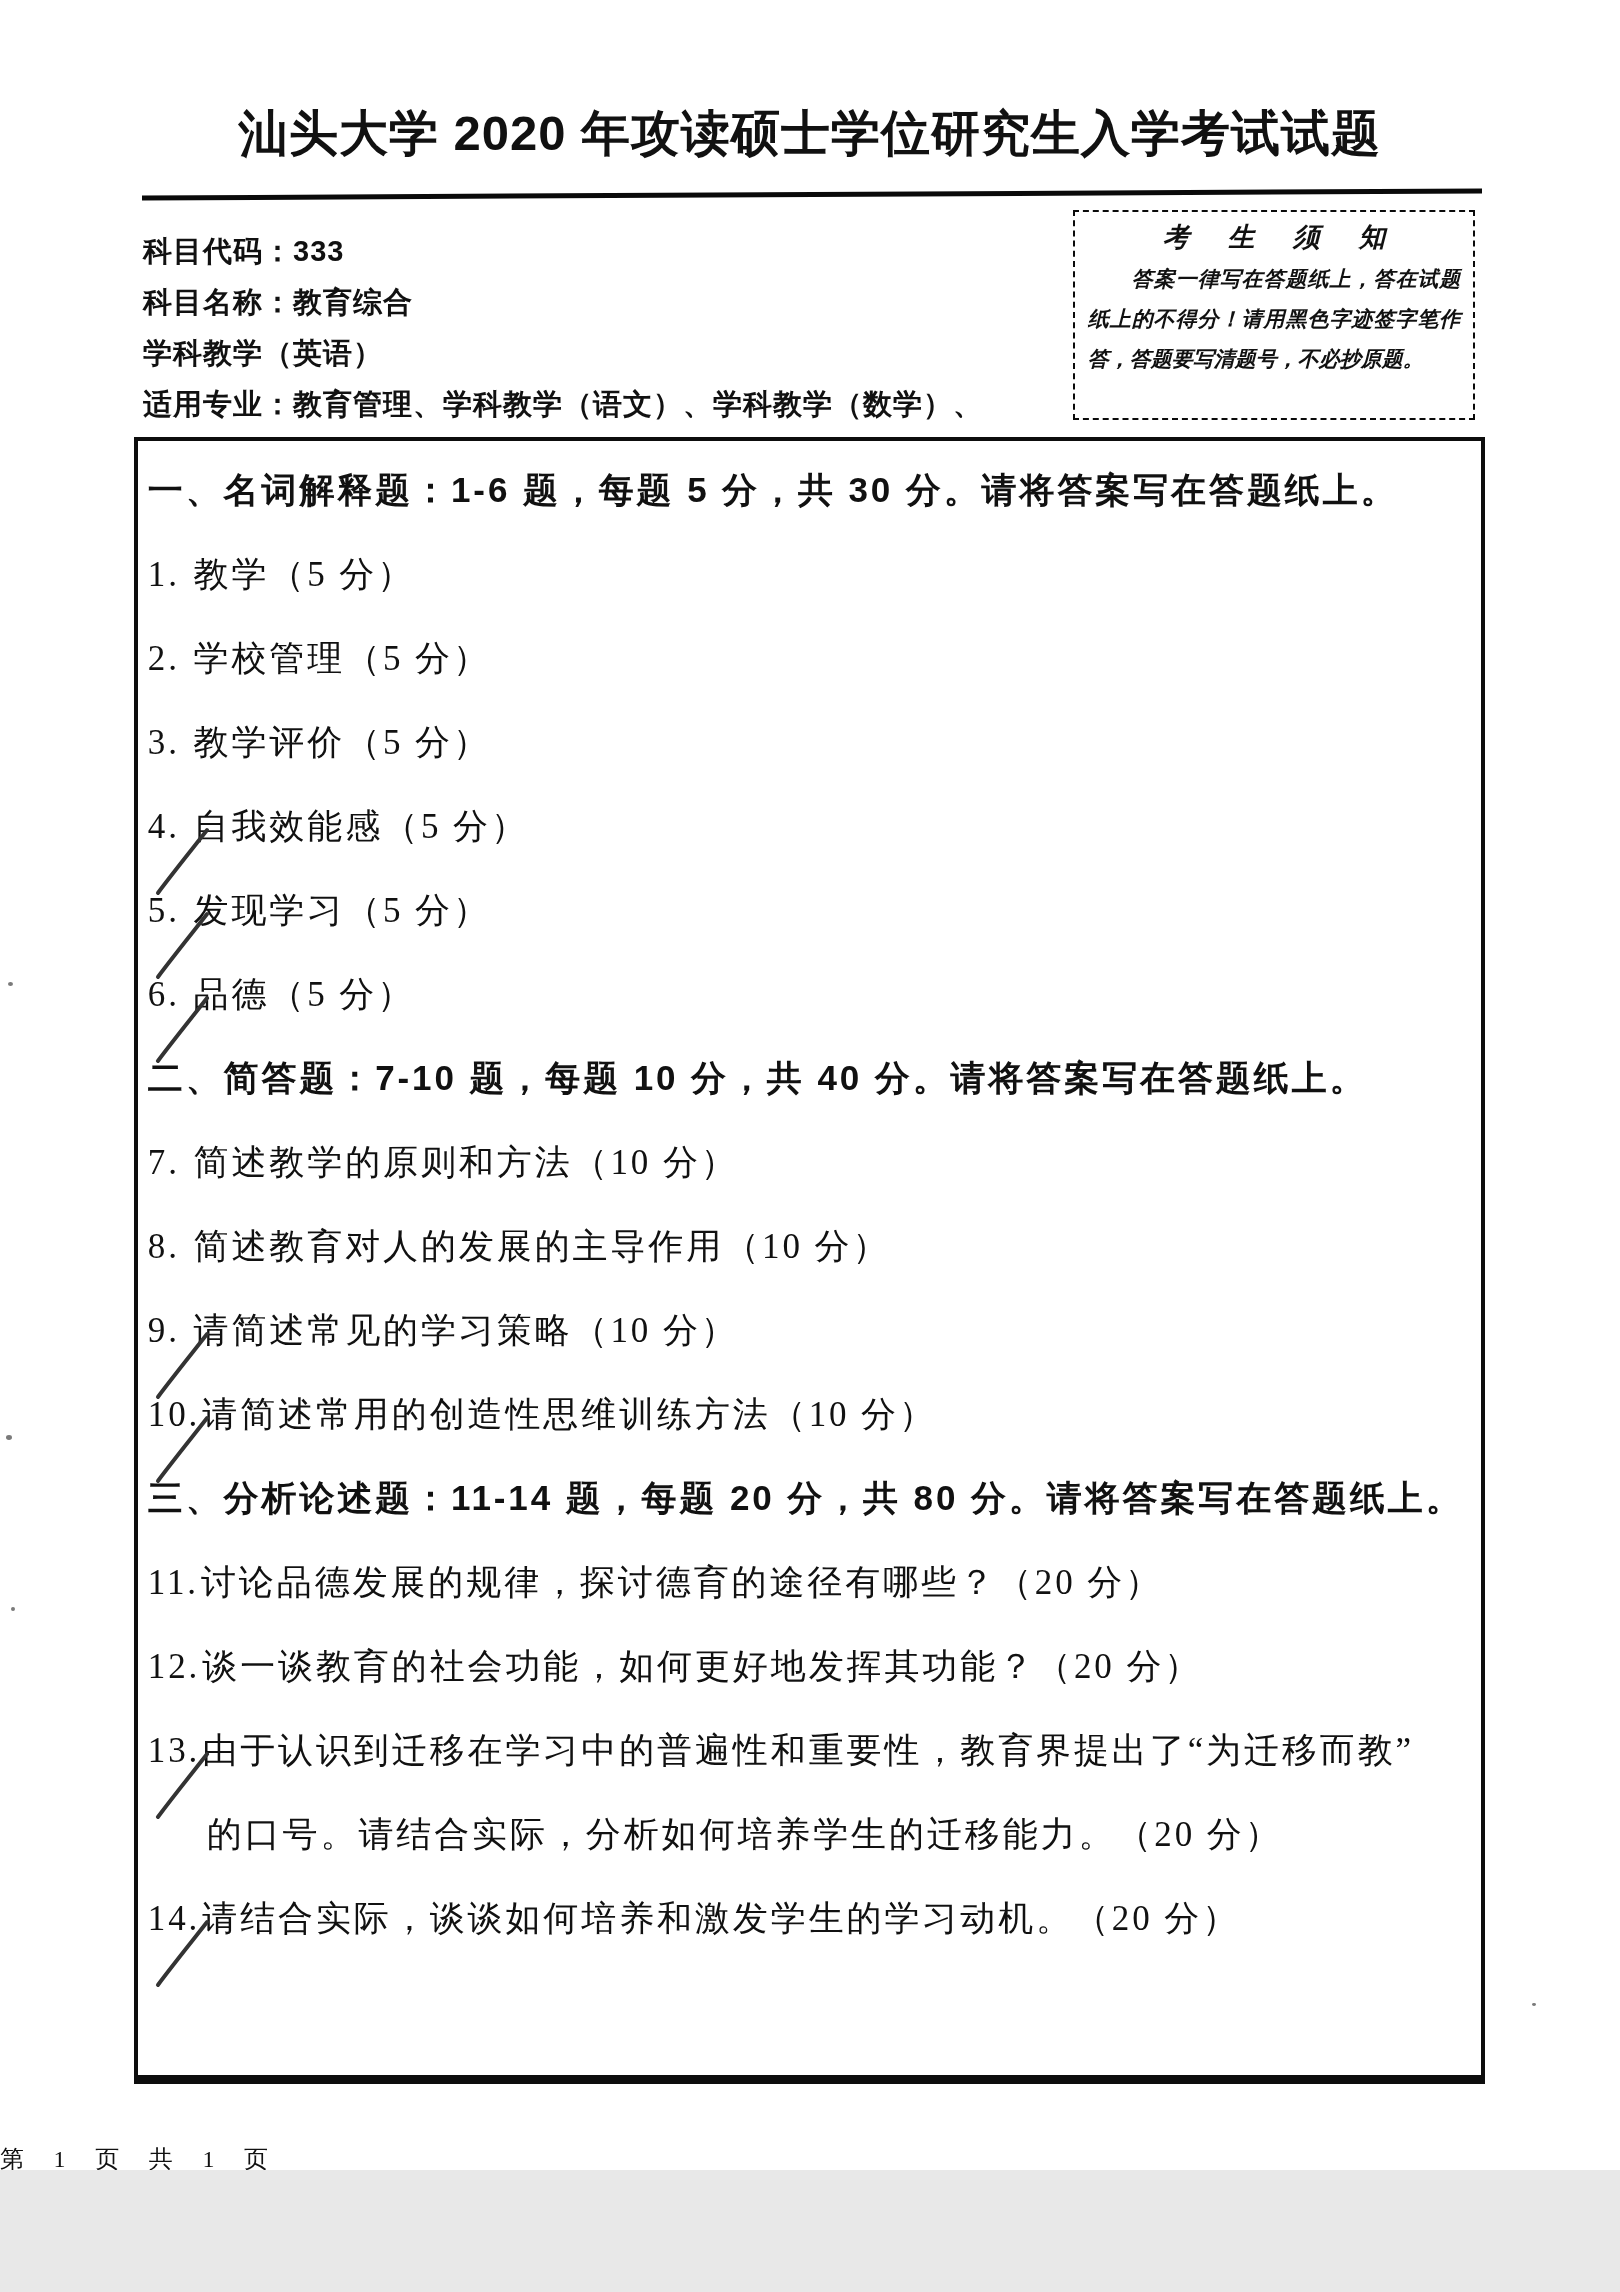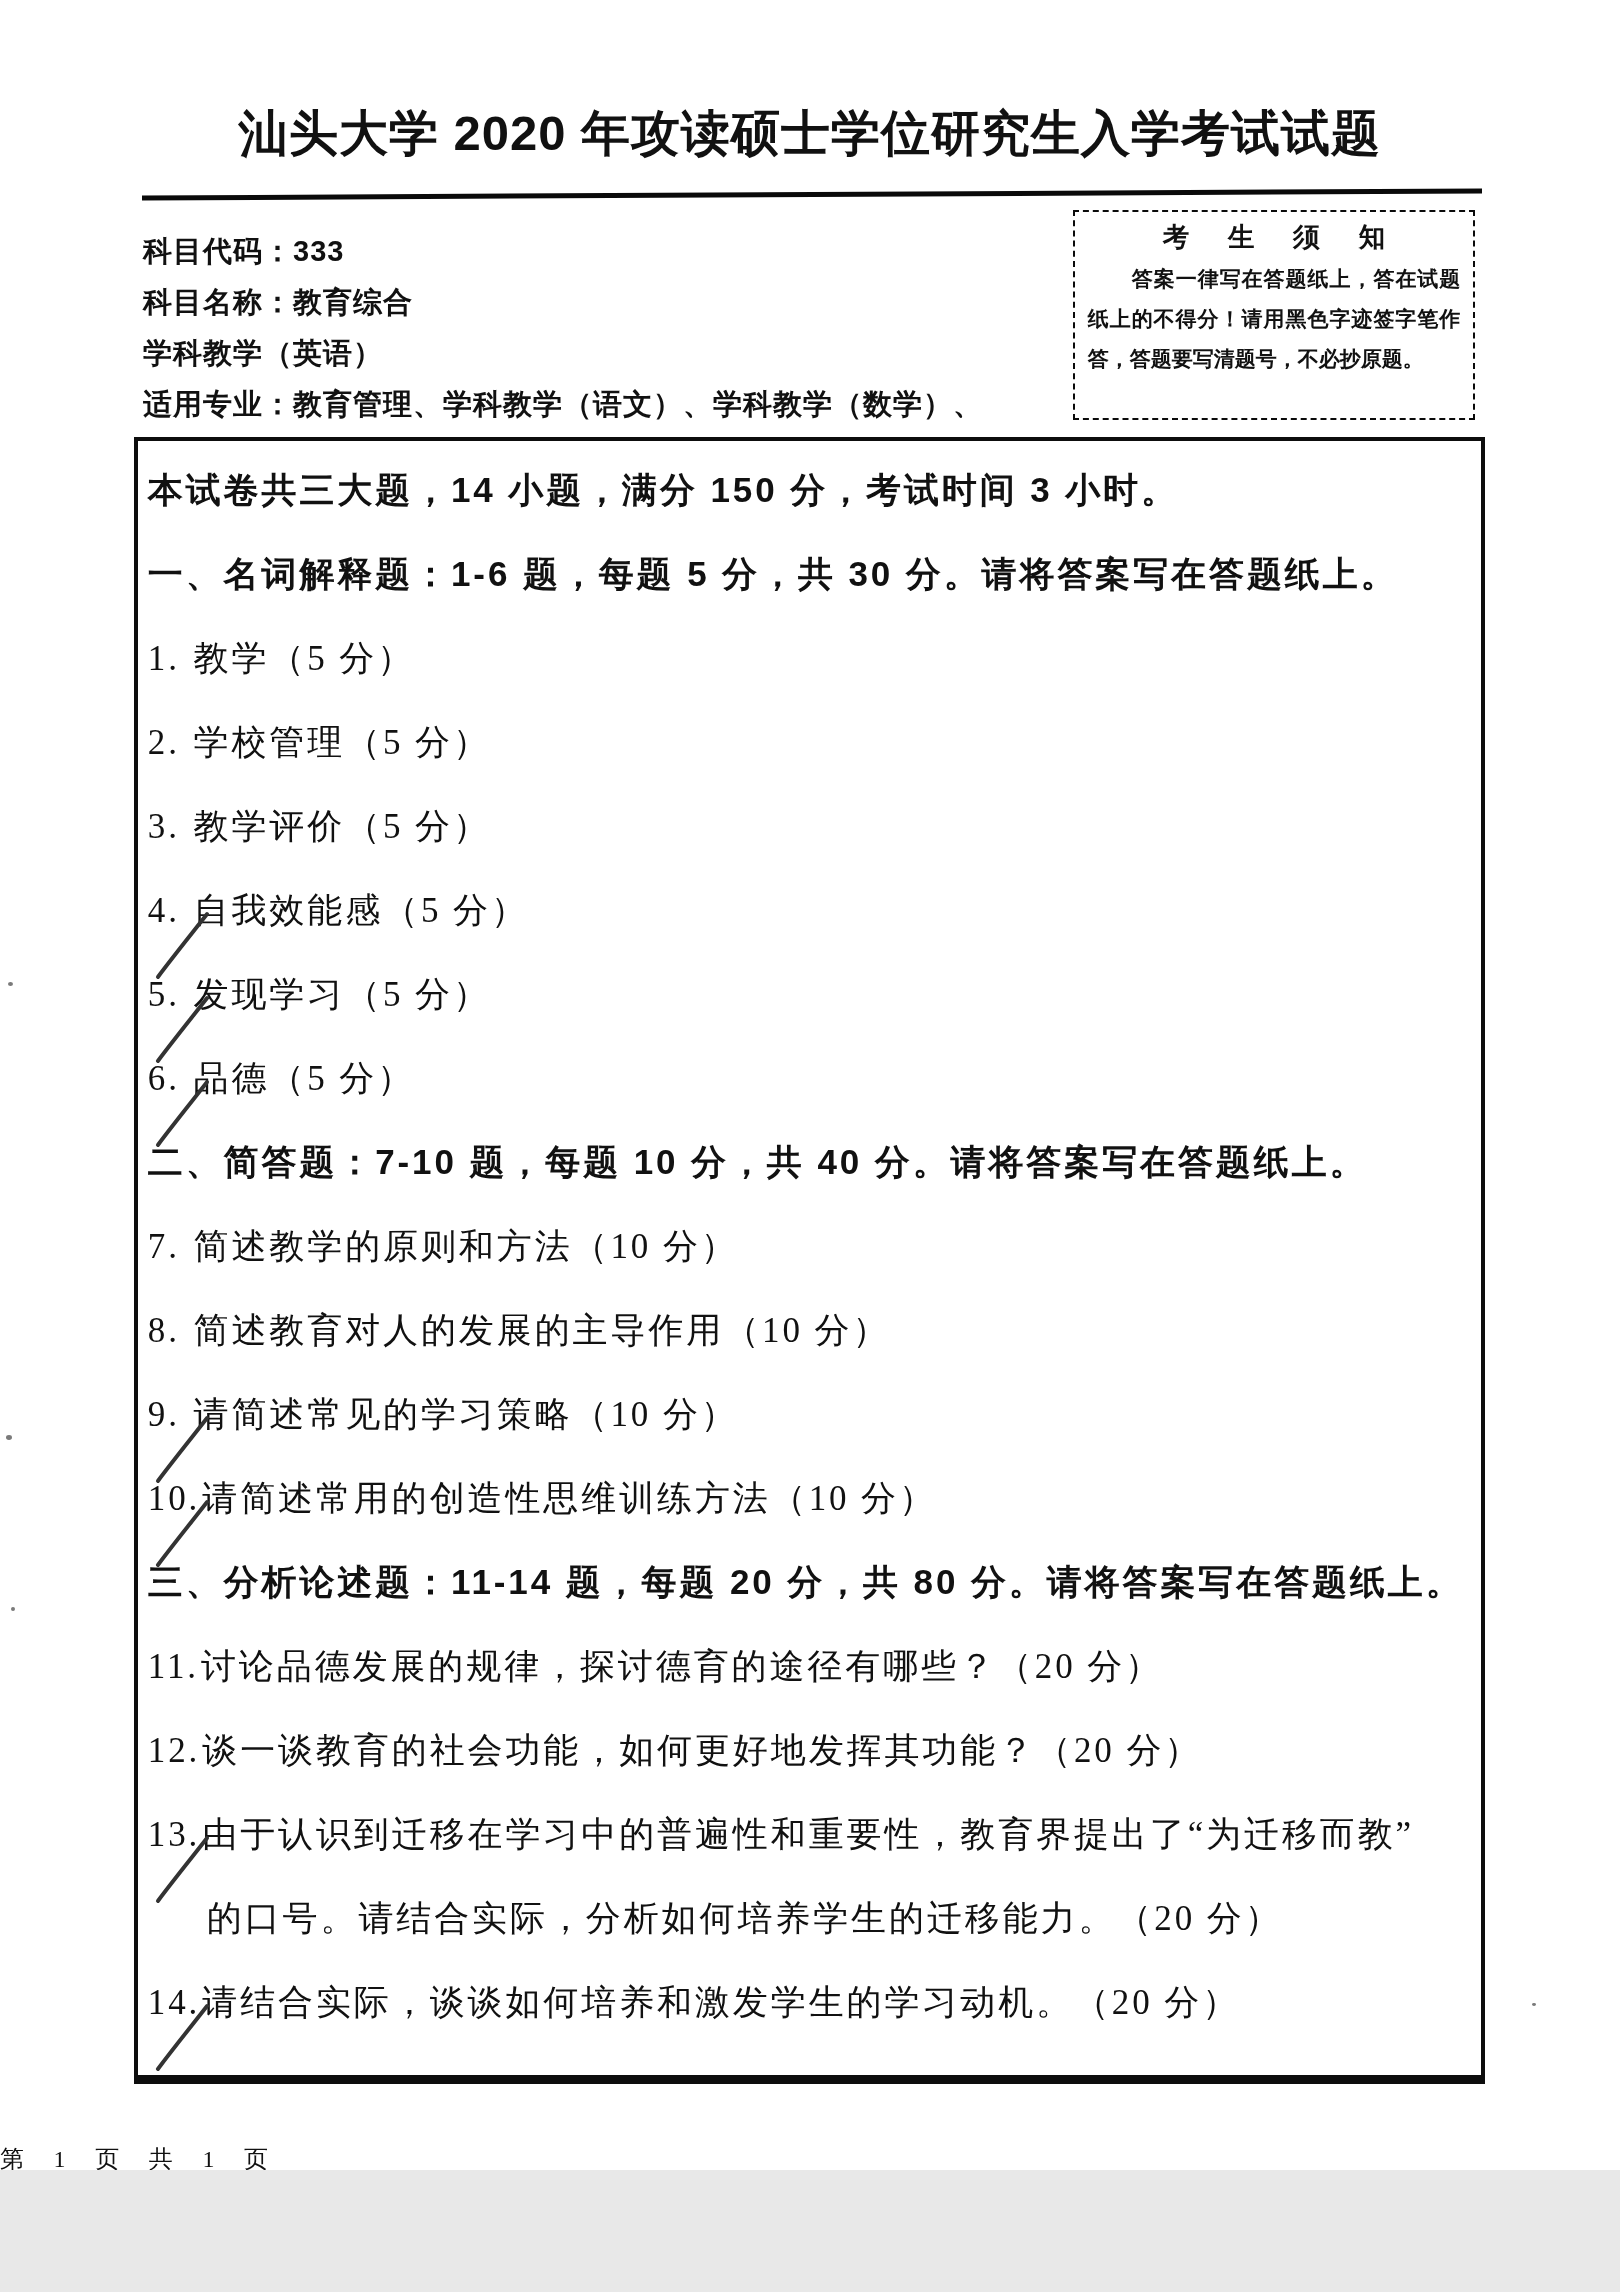--- a/index.html
+++ b/index.html
@@ -36,20 +36,21 @@
     letter-spacing:1px;
     white-space:nowrap;
   }
   
   .notice{
     position:absolute;top:210px;left:1073px;
     width:402px;height:210px;
     box-sizing:border-box;
     border:2.9px dashed #0a0a0a;
     padding:4.9px 12.7px 0 12.7px;
+    font-style:italic;
   }
   .notice-title{
     text-align:center;
     font-family:"Liberation Sans","DejaVu Sans",sans-serif;
     font-weight:bold;font-size:26.5px;
     letter-spacing:15.7px;text-indent:15.7px;
     margin:2px 0 3.9px 0;
   }
   .notice-body{
     font-size:21px;line-height:40px;
@@ -120,21 +121,20 @@
     <div><span>适用专业：</span><span>教育管理、学科教学（语文）、学科教学（数学）、</span></div>
   </div>
 
   <div class="notice">
     <div class="notice-title">考 生 须 知</div>
     <div class="notice-body">答案一律写在答题纸上，答在试题纸上的不得分！请用黑色字迹签字笔作答，答题要写清题号，不必抄原题。</div>
   </div>
 
   <div class="main-box">
 
-    <div class="row intro">本试卷共三大题，14 小题，满分 150 分，考试时间 3 小时。</div>
 
     <div class="row heading">一、名词解释题：1-6 题，每题 5 分，共 30 分。请将答案写在答题纸上。</div>
 
     <div class="row item">
       <span class="num sp">1.</span>
         <span>教学（5 分）</span>
     </div>
     <div class="row item">
       <span class="num sp">2.</span>
         <span>学校管理（5 分）</span>

